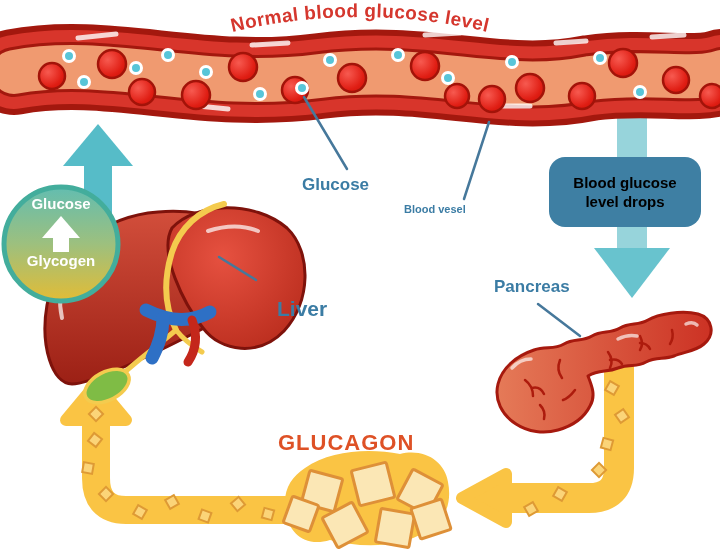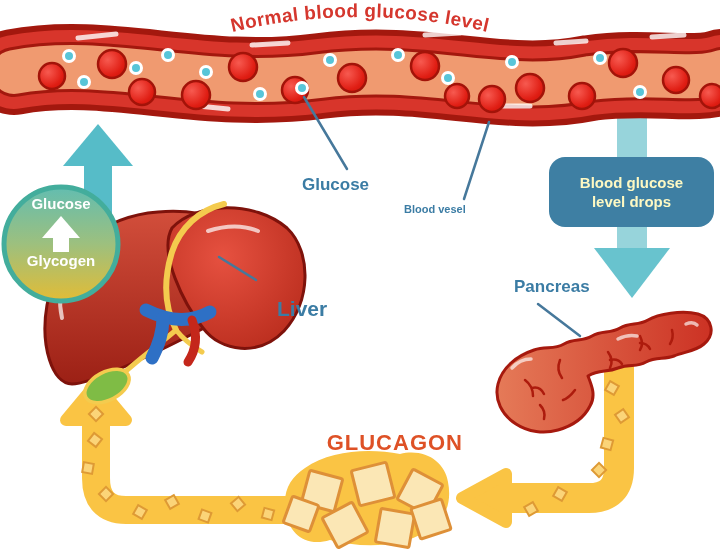--- a/index.html
+++ b/index.html
@@ -4,25 +4,25 @@
 <style>
   html,body{margin:0;padding:0;background:#ffffff;}
   .stage{position:relative;width:720px;height:551px;background:#ffffff;overflow:hidden;
          font-family:"Liberation Sans",sans-serif;}
   .stage svg{position:absolute;left:0;top:0;}
   .overlay{position:absolute;font-weight:700;}
   .lbl{color:#3B7CA4;}
   .lbl-glucose{left:302px;top:175px;font-size:17px;}
   .lbl-vessel{left:404px;top:203px;font-size:11px;}
   .lbl-liver{left:234px;top:297px;font-size:21px;margin-left:43px;}
-  .lbl-pancreas{left:494px;top:277px;font-size:17px;margin-left:20px;}
-  .lbl-glucagon{left:278px;top:430px;width:185px;text-align:right;
+  .lbl-pancreas{left:494px;top:277px;font-size:17px;}
+  .lbl-glucagon{left:278px;top:430px;width:185px;text-align:left;
                 font-size:22px;letter-spacing:1px;color:#DE5126;}
-  .drop-box{left:549px;top:157px;width:165px;height:70px;background:#3E7FA3;
-            border-radius:16px;color:#fef9c3;display:flex;flex-direction:column;
+  .drop-box{left:549px;top:157px;width:152px;height:70px;background:#3E7FA3;
+            border-radius:16px;color:#000000;display:flex;flex-direction:column;
             align-items:center;justify-content:center;font-size:15px;line-height:1.3;
             text-align:center;}
   .badge-text{left:3px;top:195px;width:116px;text-align:center;color:#ffffff;font-size:15px;}
   .badge-text.bottom{top:252px;}
 </style>
 </head>
 <body>
 
 <div class="stage">
 

